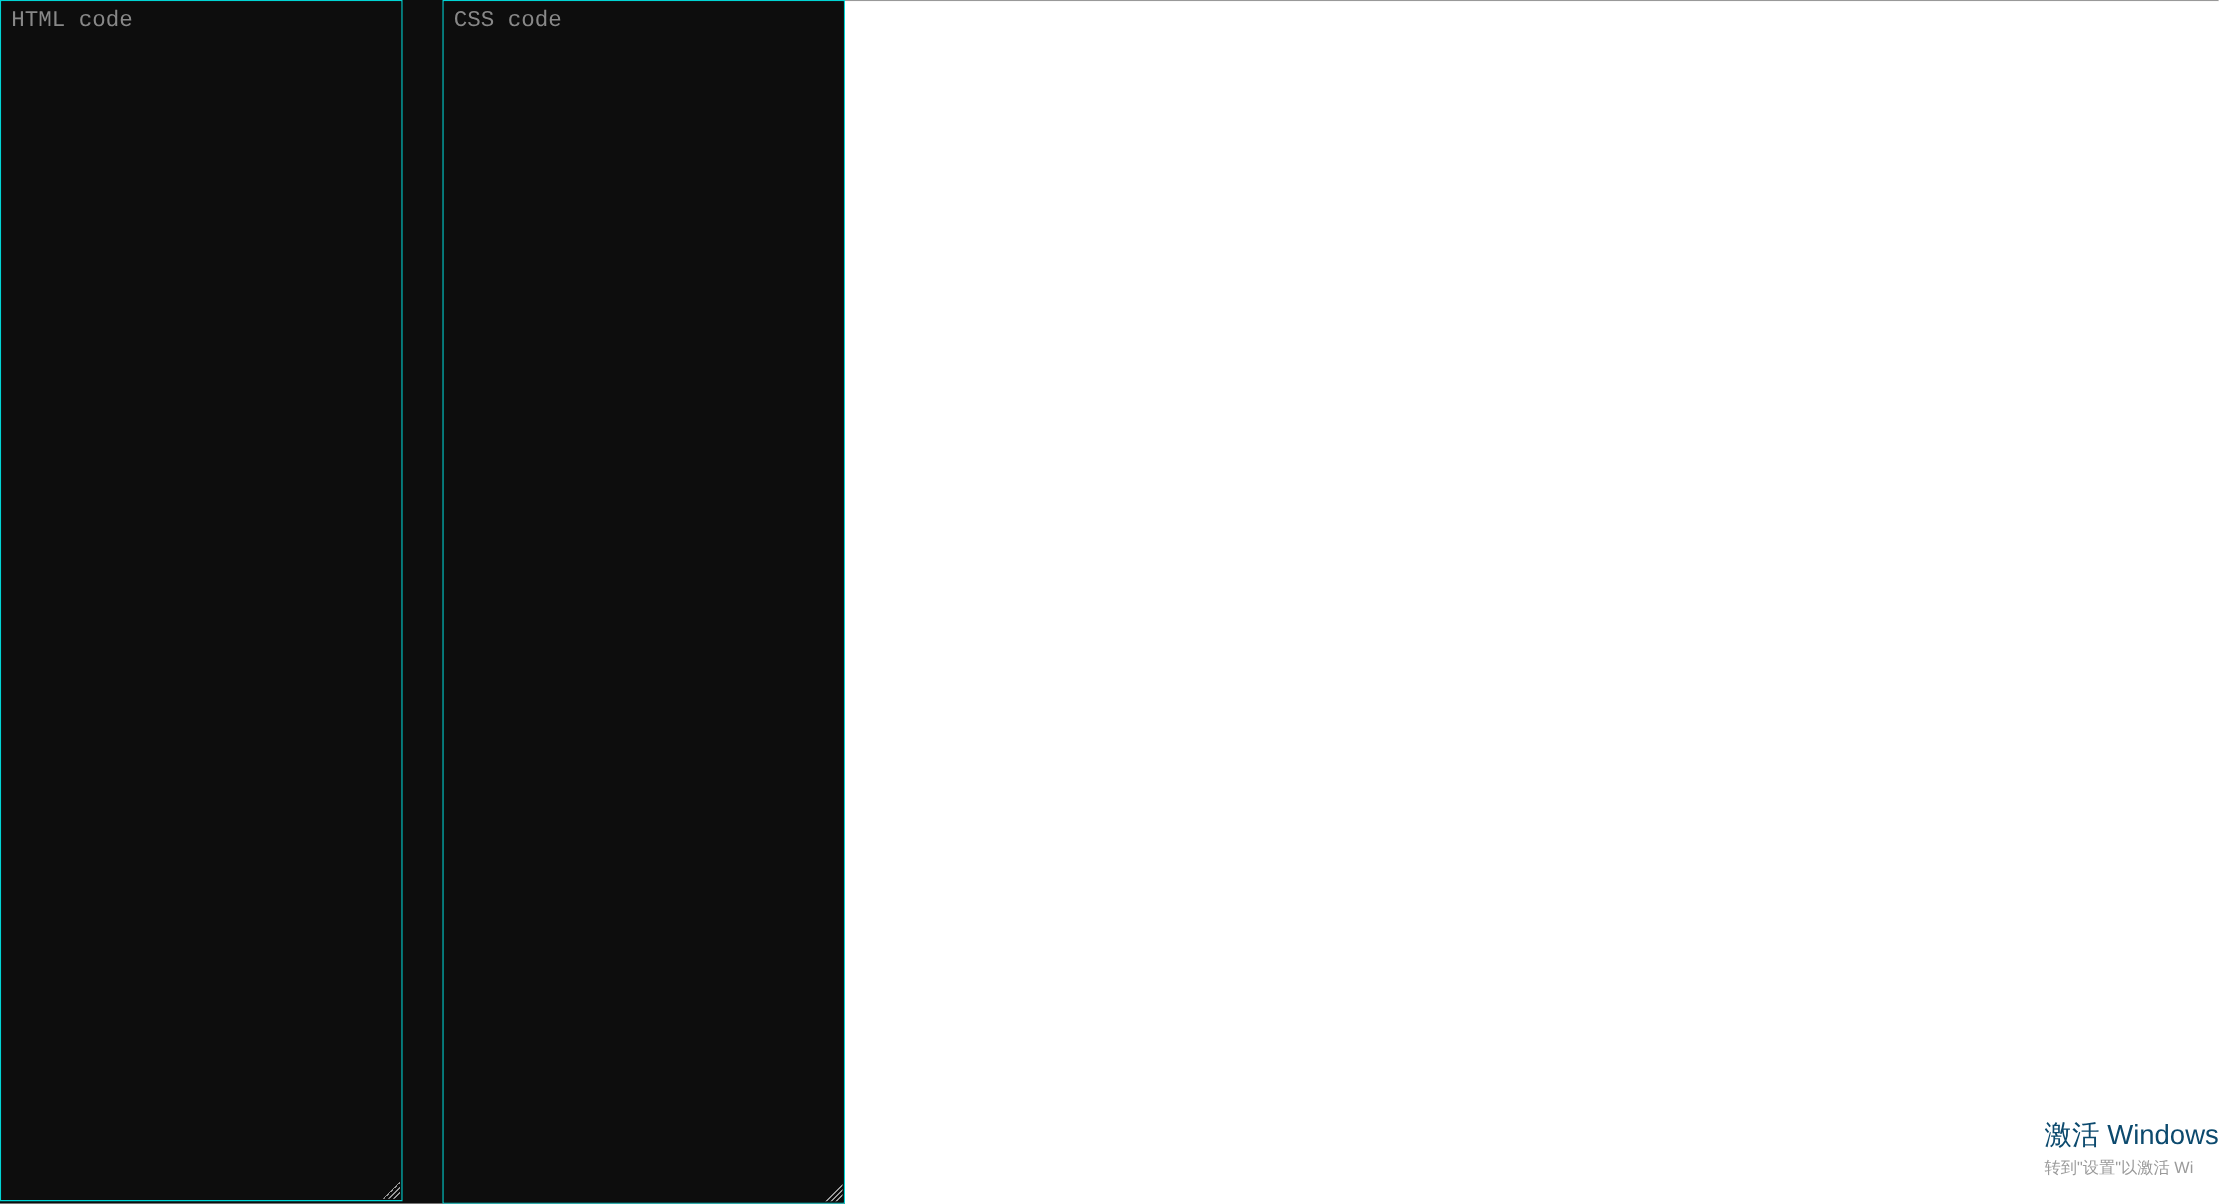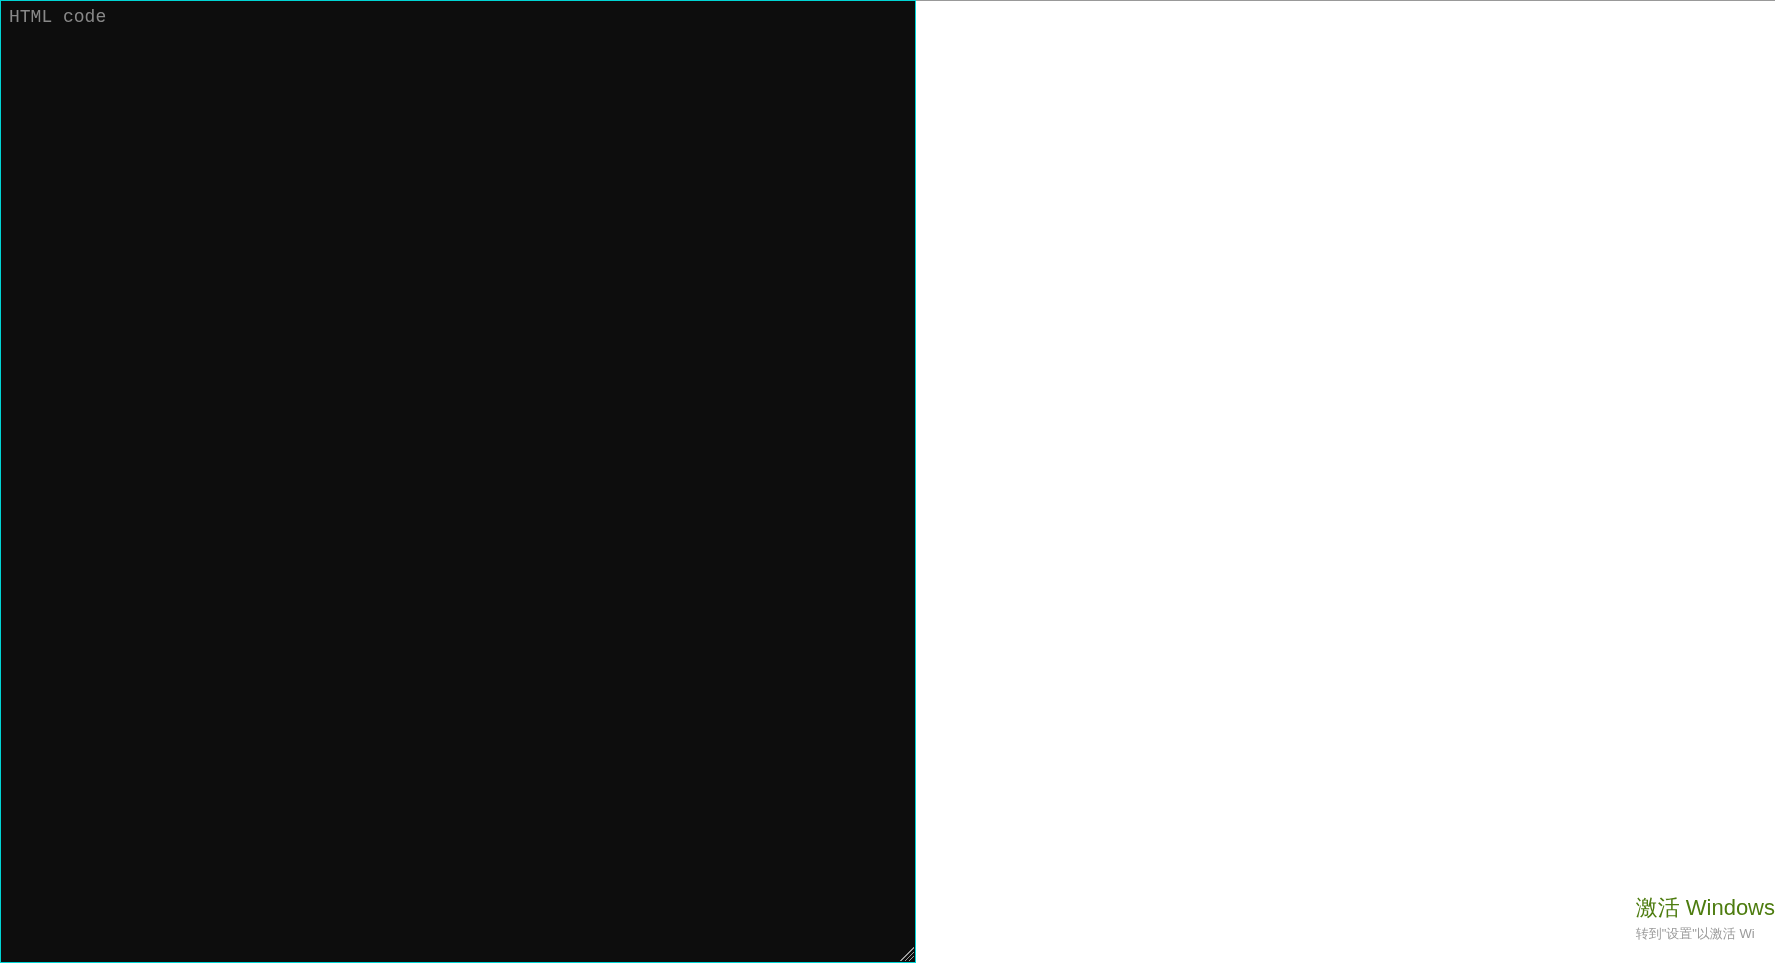--- a/index.html
+++ b/index.html
@@ -9,21 +9,21 @@
     }
     body {
       width: 1775px;
       height: 963px;
       display: flex;
       font-family: "Consolas", "Courier New", monospace;
       overflow: hidden;
       background: #ffffff;
     }
     .left-panel {
-      width: 916px;
+      width: 676px;
       height: 100%;
       display: flex;
       flex-direction: row;
       background: #0d0d0d;
       gap: 32px;
     }
     .editor-container {
       position: relative;
       flex: 1;
       border: 1px solid #00d4d4;
@@ -96,39 +96,43 @@
       right: 0;
       text-align: left;
       color: #b0b0b0;
       pointer-events: none;
       padding-right: 0;
     }
     .watermark-title {
       font-family: "Segoe UI", "Microsoft YaHei", sans-serif;
       font-size: 22px;
       font-weight: 400;
-      color: #4d7c0f;
+      color: #0c4a6e;
       white-space: nowrap;
     }
     .watermark-subtitle {
       font-family: "Microsoft YaHei", "Segoe UI", sans-serif;
       font-size: 13px;
       color: #9a9a9a;
       margin-top: 2px;
       white-space: nowrap;
     }
   </style>
 </head>
 <body>
 
 <div class="left-panel">
   <div class="editor-container">
     <textarea class="code-textarea" placeholder="HTML code" style=""></textarea>
     <div class="resize-handle"></div>
   </div>
+  <div class="editor-container">
+    <textarea class="code-textarea" placeholder="CSS code" style=""></textarea>
+    <div class="resize-handle"></div>
+  </div>
 </div>
 
 <div class="right-panel">
   <div class="preview-frame"></div>
   <div class="watermark">
     <div class="watermark-title">激活 Windows</div>
     <div class="watermark-subtitle">转到"设置"以激活 Wi</div>
   </div>
 </div>
 

